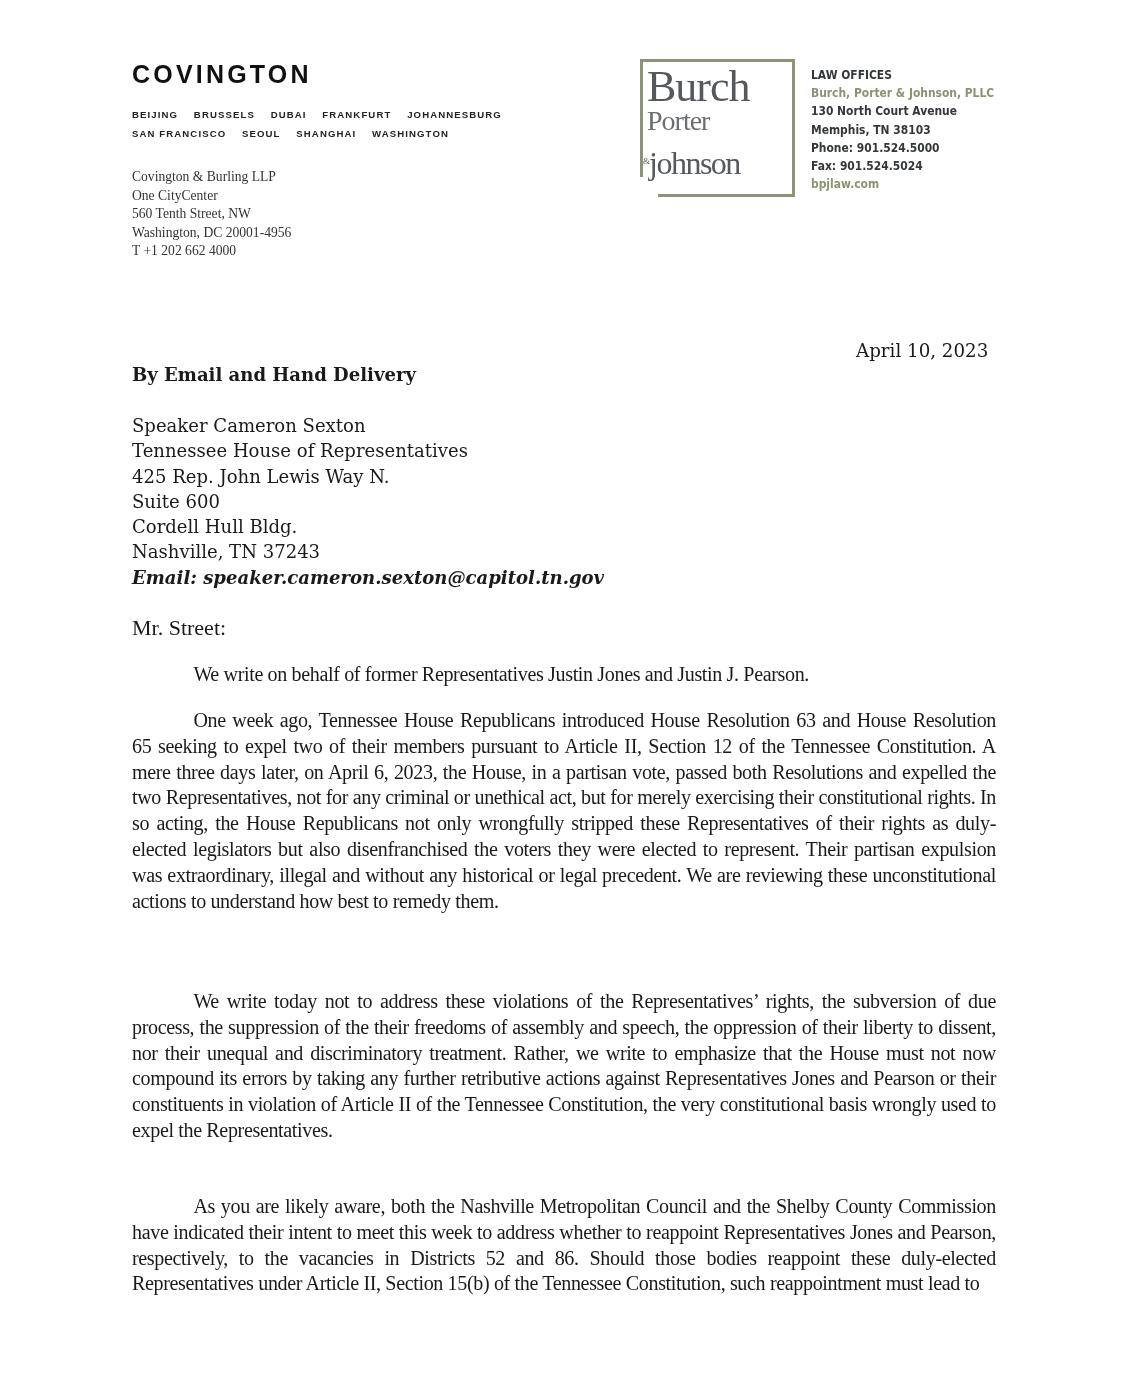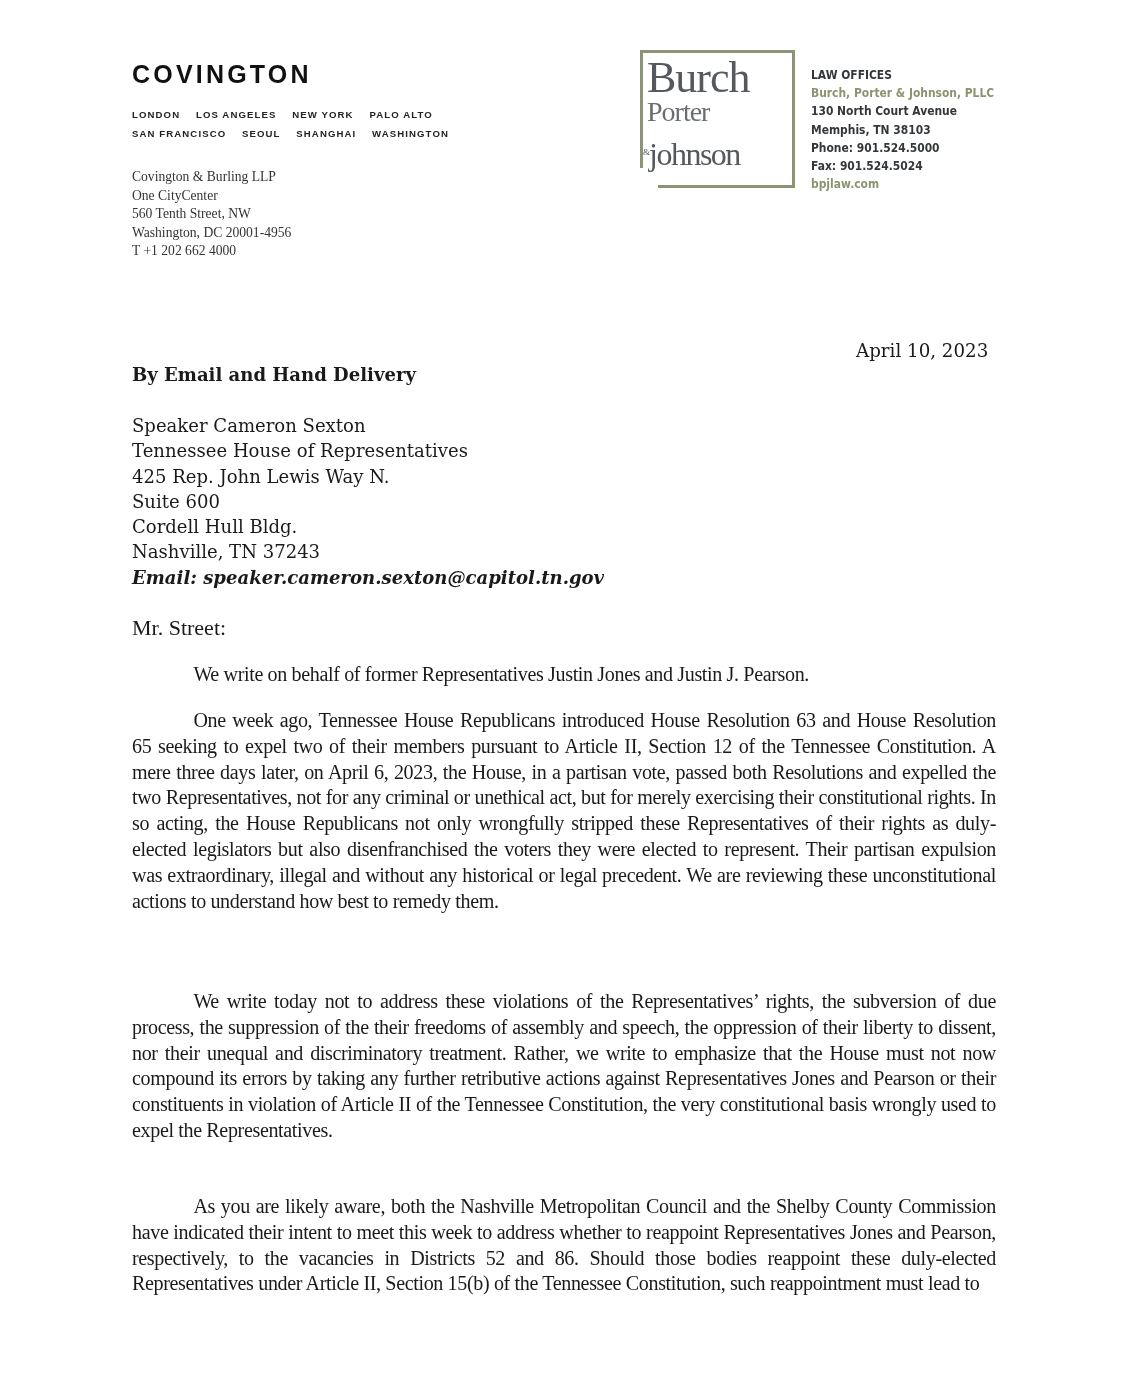--- a/index.html
+++ b/index.html
@@ -5,21 +5,21 @@
     html, body { margin: 0; padding: 0; background: #ffffff; }
     body { width: 1125px; height: 1389px; position: relative; overflow: hidden; color: #1a1a1a; }
 
     
     .cov-logo { position: absolute; left: 132px; top: 60px; font-family: Liberation Sans, sans-serif; font-weight: bold; font-size: 25px; letter-spacing: 3.2px; color: #111; }
     .cov-cities { position: absolute; left: 132px; top: 106px; font-family: "Liberation Sans", sans-serif; font-weight: bold; font-size: 9.6px; letter-spacing: 1.1px; color: #222; line-height: 18.5px; }
     .cov-cities .row span { margin-right: 12px; }
     .cov-address { position: absolute; left: 132px; top: 168px; font-family: Liberation Serif, serif; font-size: 13.6px; line-height: 18.6px; color: #333; }
 
     
-    .bpj-logo { position: absolute; left: 640px; top: 50px; width: 150px; height: 174px; padding-left: 22px; }
+    .bpj-logo { position: absolute; left: 640px; top: 59px; width: 150px; height: 174px; padding-left: 22px; }
     .bpj-frame-top { position: absolute; left: 0; top: 0; width: 155px; height: 3px; background: #8b9576; }
     .bpj-frame-left { position: absolute; left: 0; top: 0; width: 3px; height: 118px; background: #8b9576; }
     .bpj-frame-right { position: absolute; left: 152px; top: 0; width: 3px; height: 138px; background: #8b9576; }
     .bpj-frame-bottom { position: absolute; left: 18px; top: 135px; width: 137px; height: 3px; background: #8b9576; }
     .bpj-word { position: absolute; font-family: "Liberation Serif", serif; color: #55595d; line-height: 1; }
     .bpj-burch { left: 7px; top: 6px; font-size: 44px; letter-spacing: -1px; }
     .bpj-porter { left: 7px; top: 48px; font-size: 28px; letter-spacing: -1px; font-weight: normal; color: #6a6e72; }
     .bpj-amp { left: 3px; top: 98px; font-size: 9px; color: #55595d; }
     .bpj-johnson { left: 9px; top: 88px; font-size: 32px; letter-spacing: -1.5px; }
 
@@ -39,24 +39,25 @@
     .p2 { top: 708px; }
     .p3 { top: 989px; }
     .p4 { top: 1194px; }
   </style>
 </head>
 <body>
 
 <div class="cov-logo">COVINGTON</div>
 <div class="cov-cities">
   <div class="row">
-    <span>LONDON</span>
-    <span>LOS ANGELES</span>
-    <span>NEW YORK</span>
-    <span>PALO ALTO</span>
+    <span>BEIJING</span>
+    <span>BRUSSELS</span>
+    <span>DUBAI</span>
+    <span>FRANKFURT</span>
+    <span>JOHANNESBURG</span>
   </div>
   <div class="row">
     <span>SAN FRANCISCO</span>
     <span>SEOUL</span>
     <span>SHANGHAI</span>
     <span>WASHINGTON</span>
   </div>
 </div>
 <div class="cov-address">
   <div>Covington &amp; Burling LLP</div>

